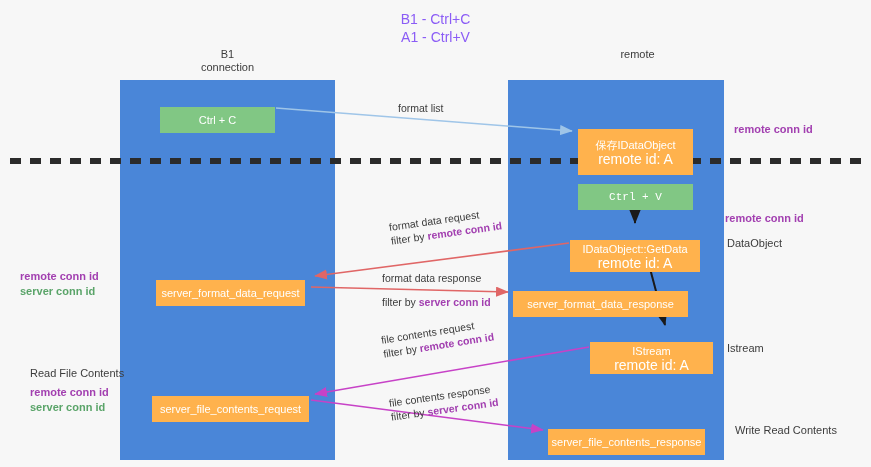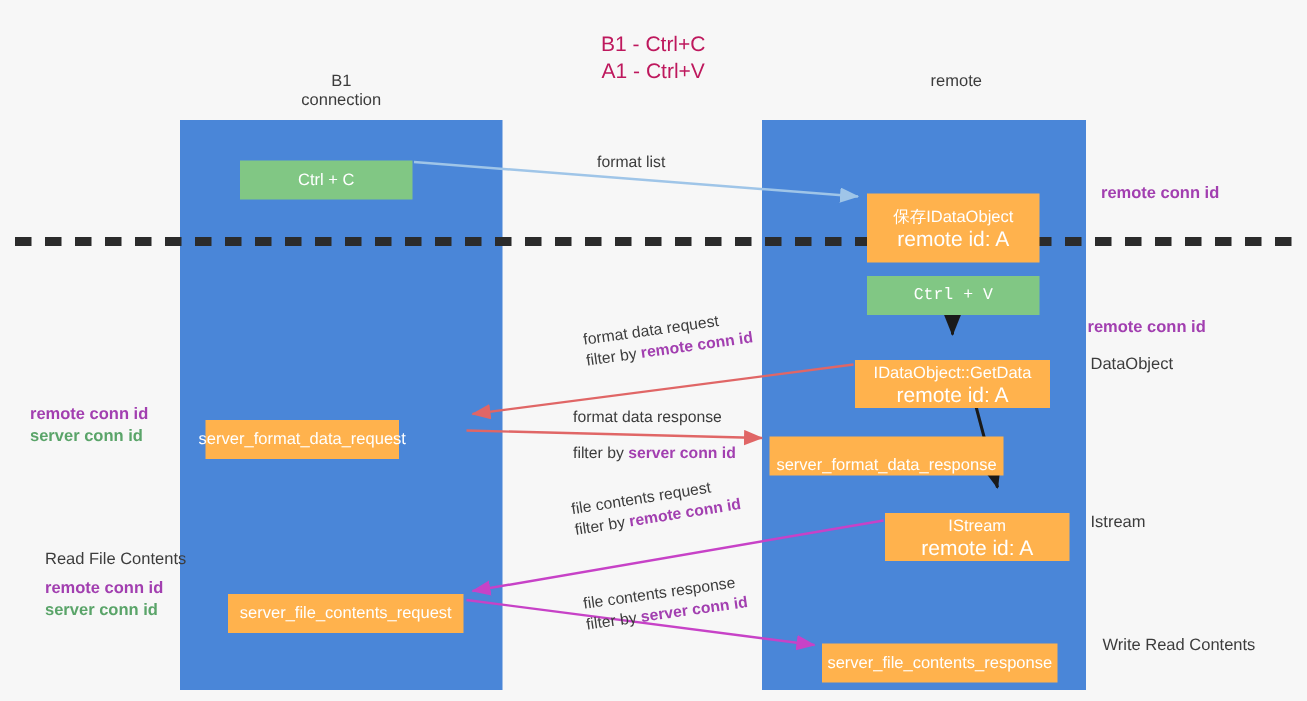--- a/index.html
+++ b/index.html
@@ -4,22 +4,22 @@
 <style>
   html,body{margin:0;padding:0;background:#f7f7f7;}
   body{
     width:871px;height:467px;position:relative;overflow:hidden;
     font-family:"Liberation Sans","DejaVu Sans",sans-serif;
     color:#3c3c3c;
   }
   #stage{position:absolute;inset:0;}
 
   .title{
-    position:absolute;left:0;top:20px;width:871px;text-align:center;
-    font-size:14px;line-height:18px;color:#be185d;
+    position:absolute;left:0;top:10px;width:871px;text-align:center;
+    font-size:14px;line-height:18px;color:#8b5cf6;
   }
 
   .col{
     position:absolute;background:#4a86d8;
   }
   #col-b1{left:120px;top:80px;width:215px;height:380px;}
   #col-a1{left:508px;top:80px;width:216px;height:380px;}
 
   .col-head{
     position:absolute;text-align:center;font-size:11px;line-height:13px;color:#3c3c3c;
@@ -34,22 +34,22 @@
   }
   .box.green{background:#81c784;}
   .box.orange{background:#ffb24d;}
   .box .l2{font-size:14px;}
 
   
   #box-ctrlc{left:160px;top:95px;width:115px;height:26px;}
   #box-save-ido{left:578px;top:117px;width:115px;height:46px;}
   #box-ctrlv{left:578px;top:172px;width:115px;height:26px;font-family:Liberation Mono, monospace;}
   #box-getdata{left:570px;top:228px;width:130px;height:32px;}
-  #box-sfdreq{left:137px;top:268px;width:129px;height:26px;}
-  #box-sfdresp{left:513px;top:279px;width:156px;height:26px;justify-content:flex-end;}
+  #box-sfdreq{left:156px;top:268px;width:149px;height:26px;}
+  #box-sfdresp{left:513px;top:279px;width:175px;height:26px;}
   #box-istream{left:590px;top:330px;width:123px;height:32px;}
   #box-sfcreq{left:152px;top:384px;width:157px;height:26px;}
   #box-sfcresp{left:548px;top:417px;width:157px;height:26px;}
 
   
   .side{
     position:absolute;font-size:11px;line-height:15px;font-weight:bold;
   }
   .purple{color:#a23fb0;}
   .green-t{color:#5aa469;}

